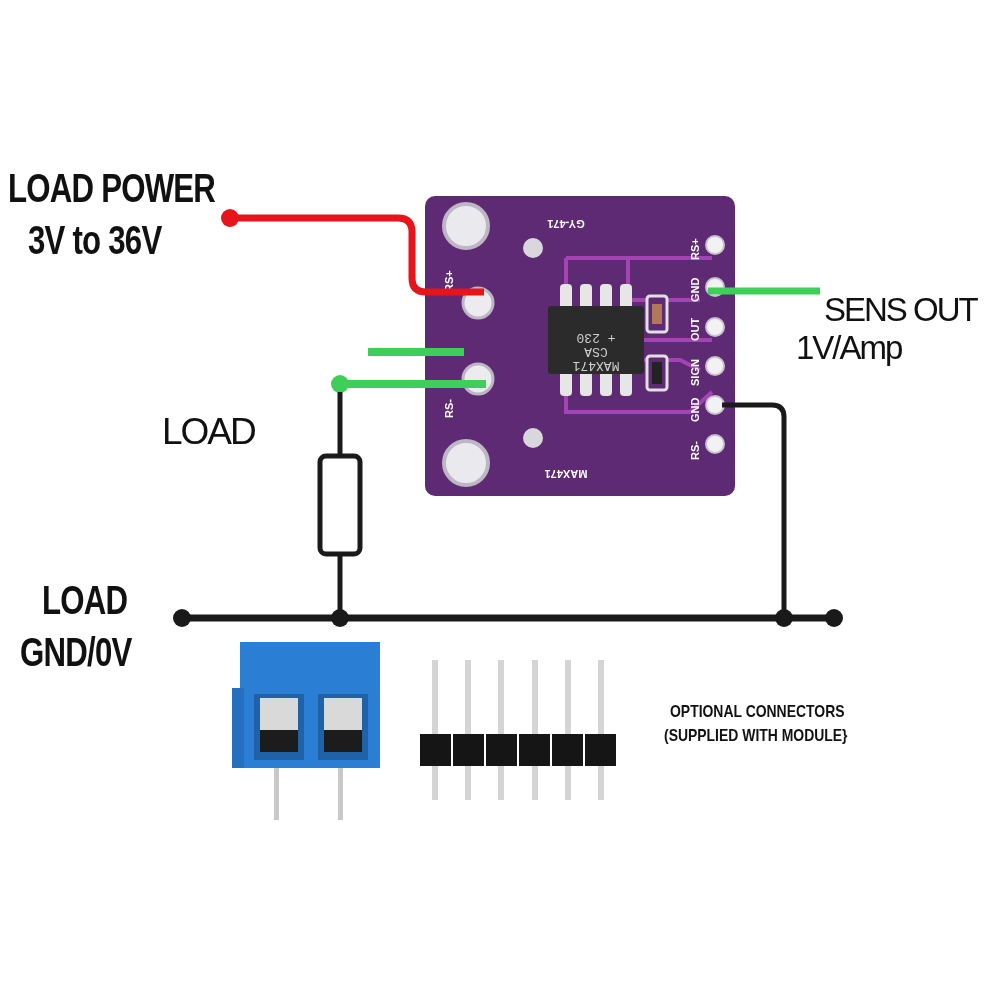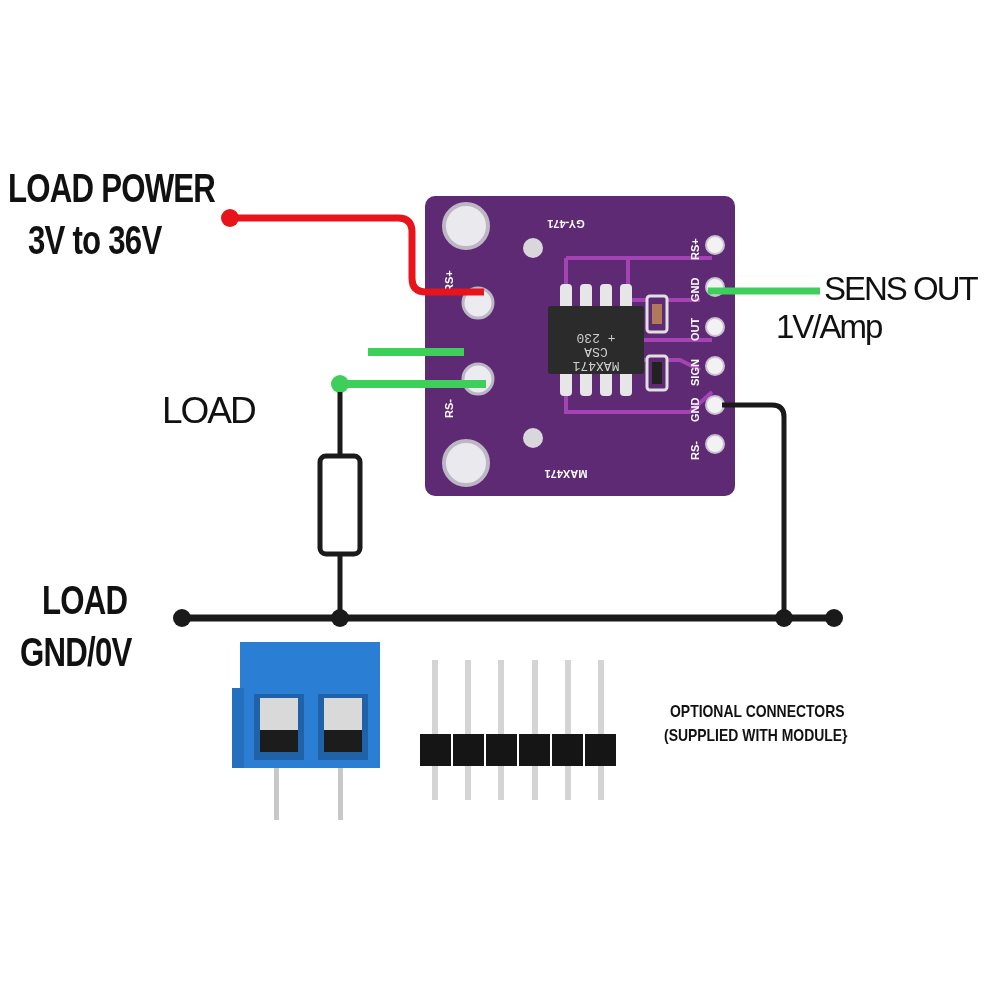--- a/index.html
+++ b/index.html
@@ -2,21 +2,21 @@
 <html><head>
   <meta charset="utf-8">
   <style>
     html, body { margin:0; padding:0; background:#ffffff; }
     body { width:1000px; height:1000px; position:relative; overflow:hidden; font-family:"Liberation Sans", sans-serif; }
     #stage { position:absolute; left:0; top:0; width:1000px; height:1000px; }
     .lbl { position:absolute; color:#111; white-space:nowrap; line-height:1; }
     .cond { font-family:"Liberation Sans", sans-serif; font-weight:bold; transform-origin:left top; }
     .big { font-size:40px; transform:scaleX(0.78); letter-spacing:-1px; }
     .small { font-size:17px; transform:scaleX(0.82); font-weight:bold; }
-    .thin { font-size:37px; letter-spacing:-2px; }
+    .thin { font-size:37px; letter-spacing:-2px;margin-top:21px; }
   </style>
 </head>
 <body>
 
 <div id="stage">
   <svg width="1000" height="1000" viewBox="0 0 1000 1000">
 
     <g>
       <rect x="425" y="196" width="310" height="300" rx="10" fill="#5e2a73"></rect>
 
@@ -132,17 +132,17 @@
   
   <div class="lbl cond big" style="left:8px; top:168px;">LOAD POWER</div>
   <div class="lbl cond big" style="left:28px; top:220px;">3V to 36V</div>
 
   <div class="lbl thin" style="left:162px; top:392px;">LOAD</div>
 
   <div class="lbl cond big" style="left:42px; top:580px;">LOAD</div>
   <div class="lbl cond big" style="left:20px; top:632px;">GND/0V</div>
 
   <div class="lbl thin" style="left:824px; top:272px; font-size:33px;">SENS OUT</div>
-  <div class="lbl thin" style="left:776px; top:310px; font-size:33px;">1V/Amp</div>
+  <div class="lbl thin" style="left:796px; top:310px; font-size:33px;">1V/Amp</div>
 
   <div class="lbl cond small" style="left:670px; top:703px;">OPTIONAL CONNECTORS</div>
   <div class="lbl cond small" style="left:664px; top:727px;">(SUPPLIED WITH MODULE}</div>
 </div>
 
 </body></html>

